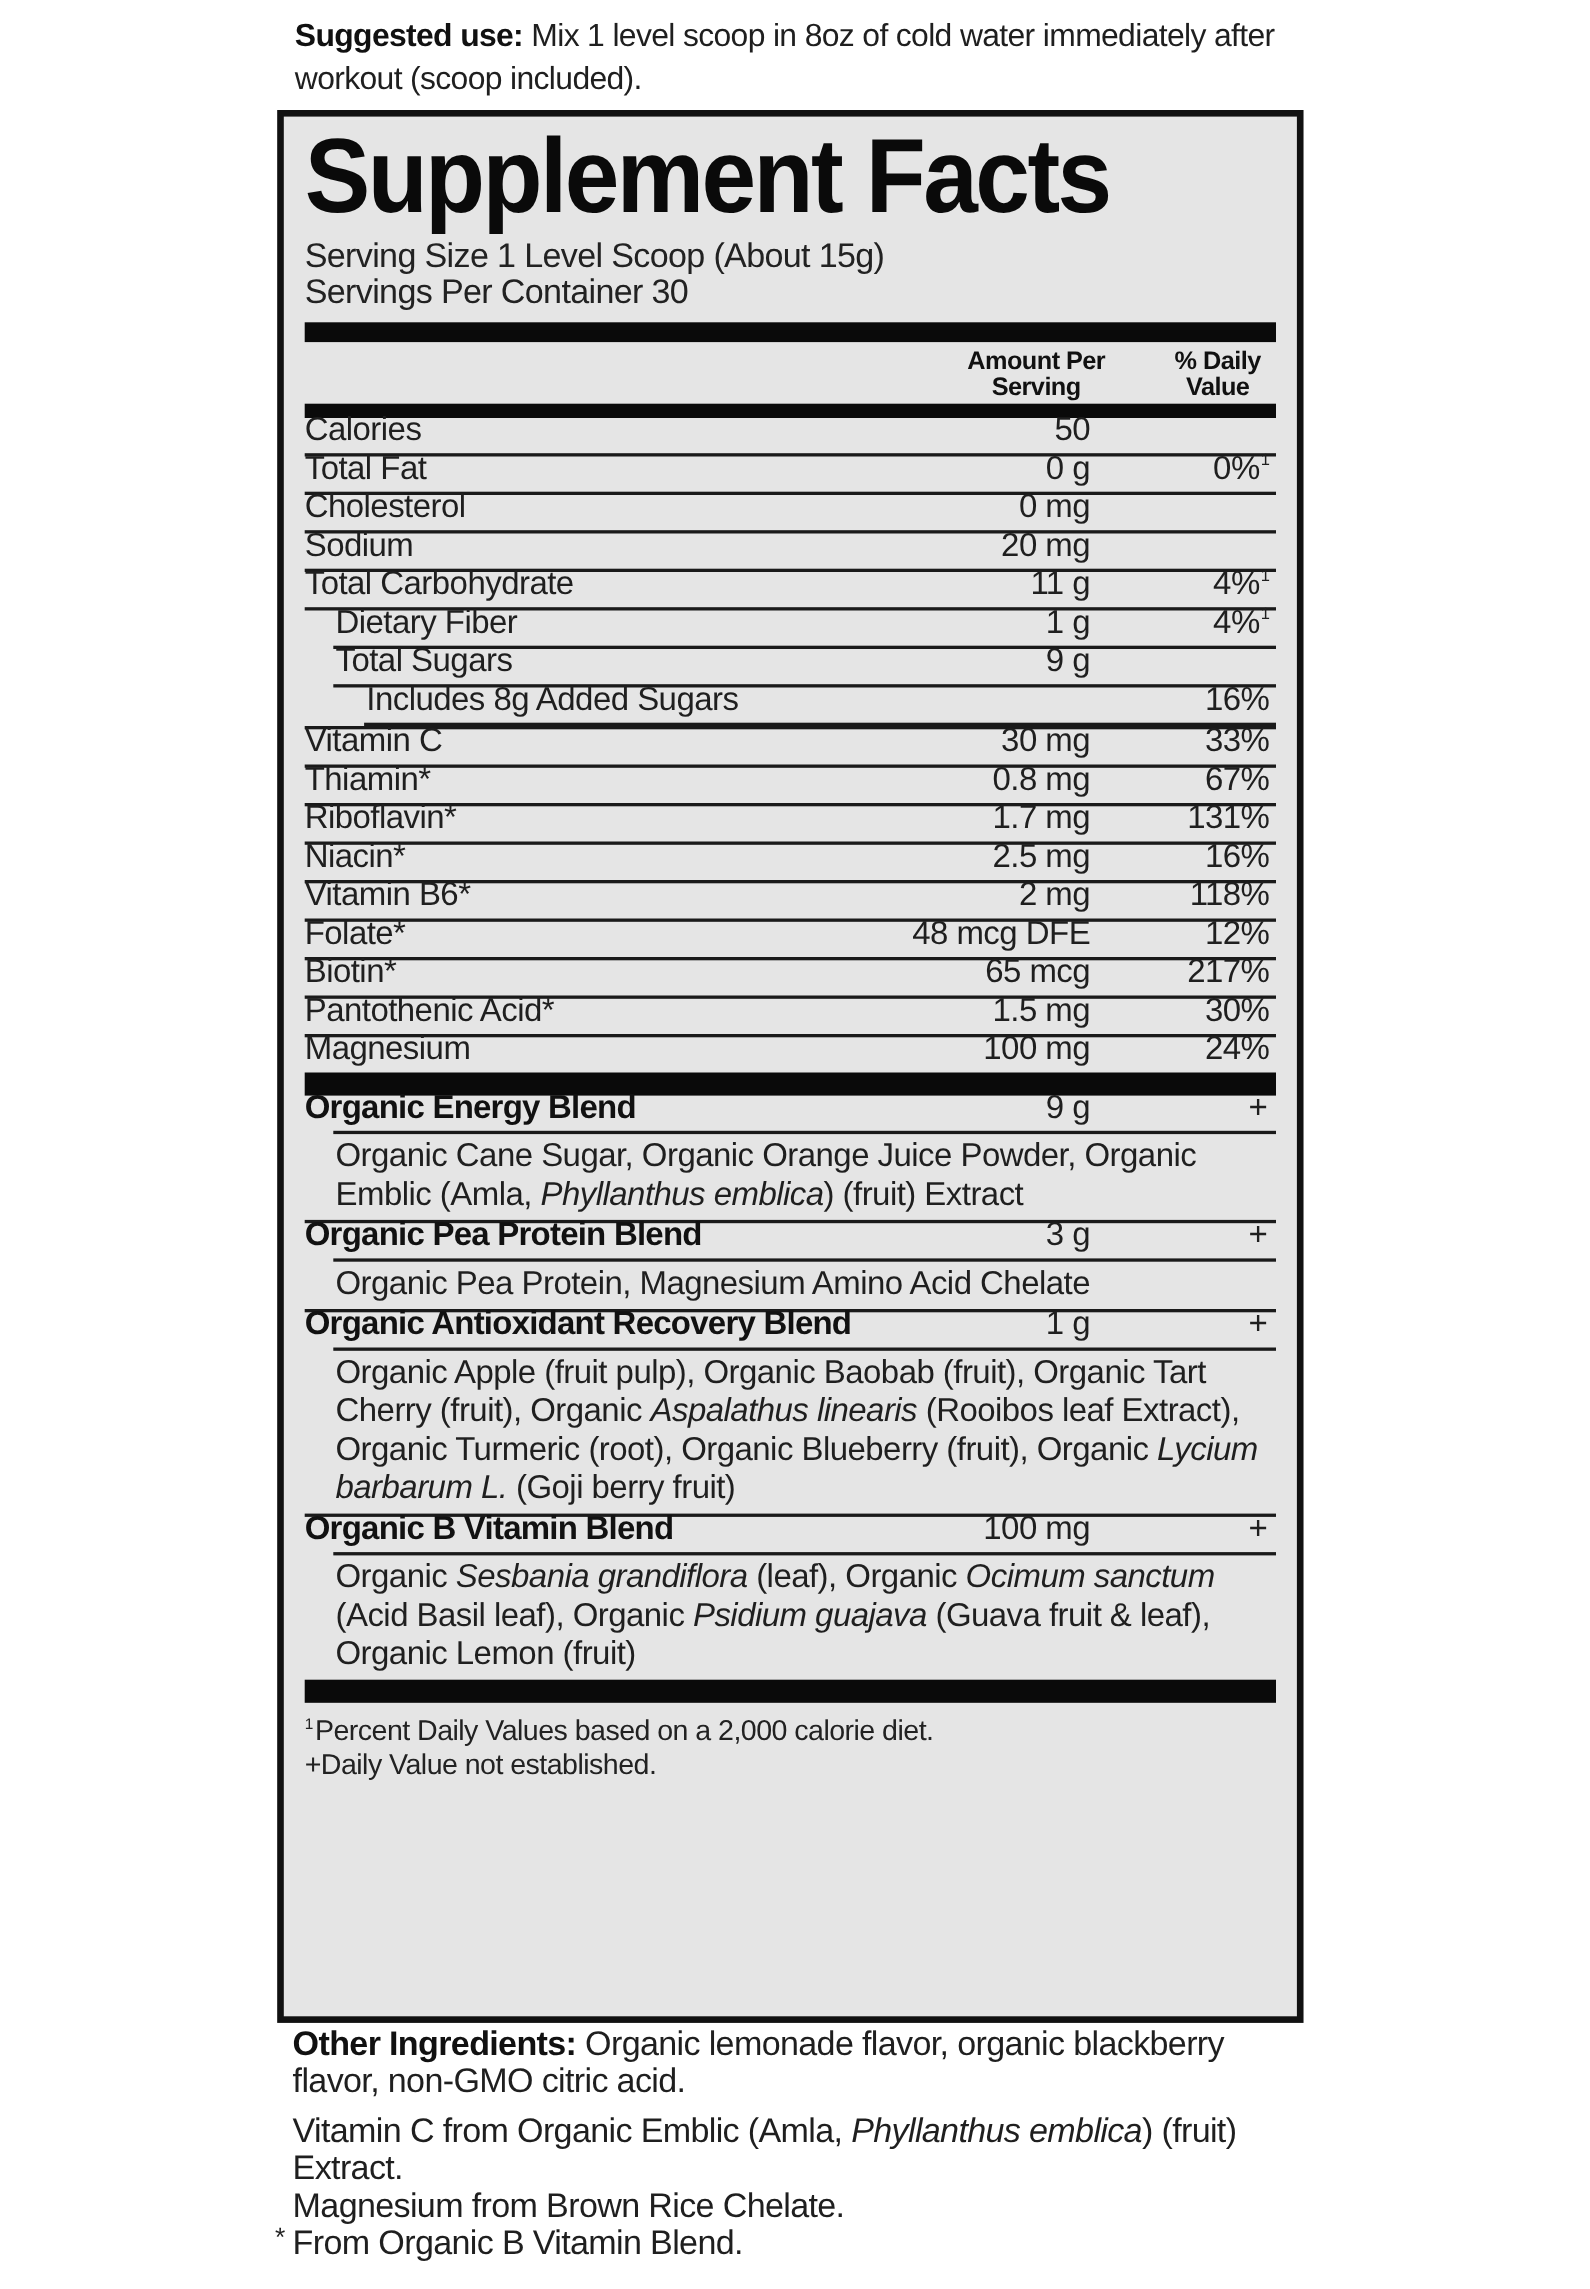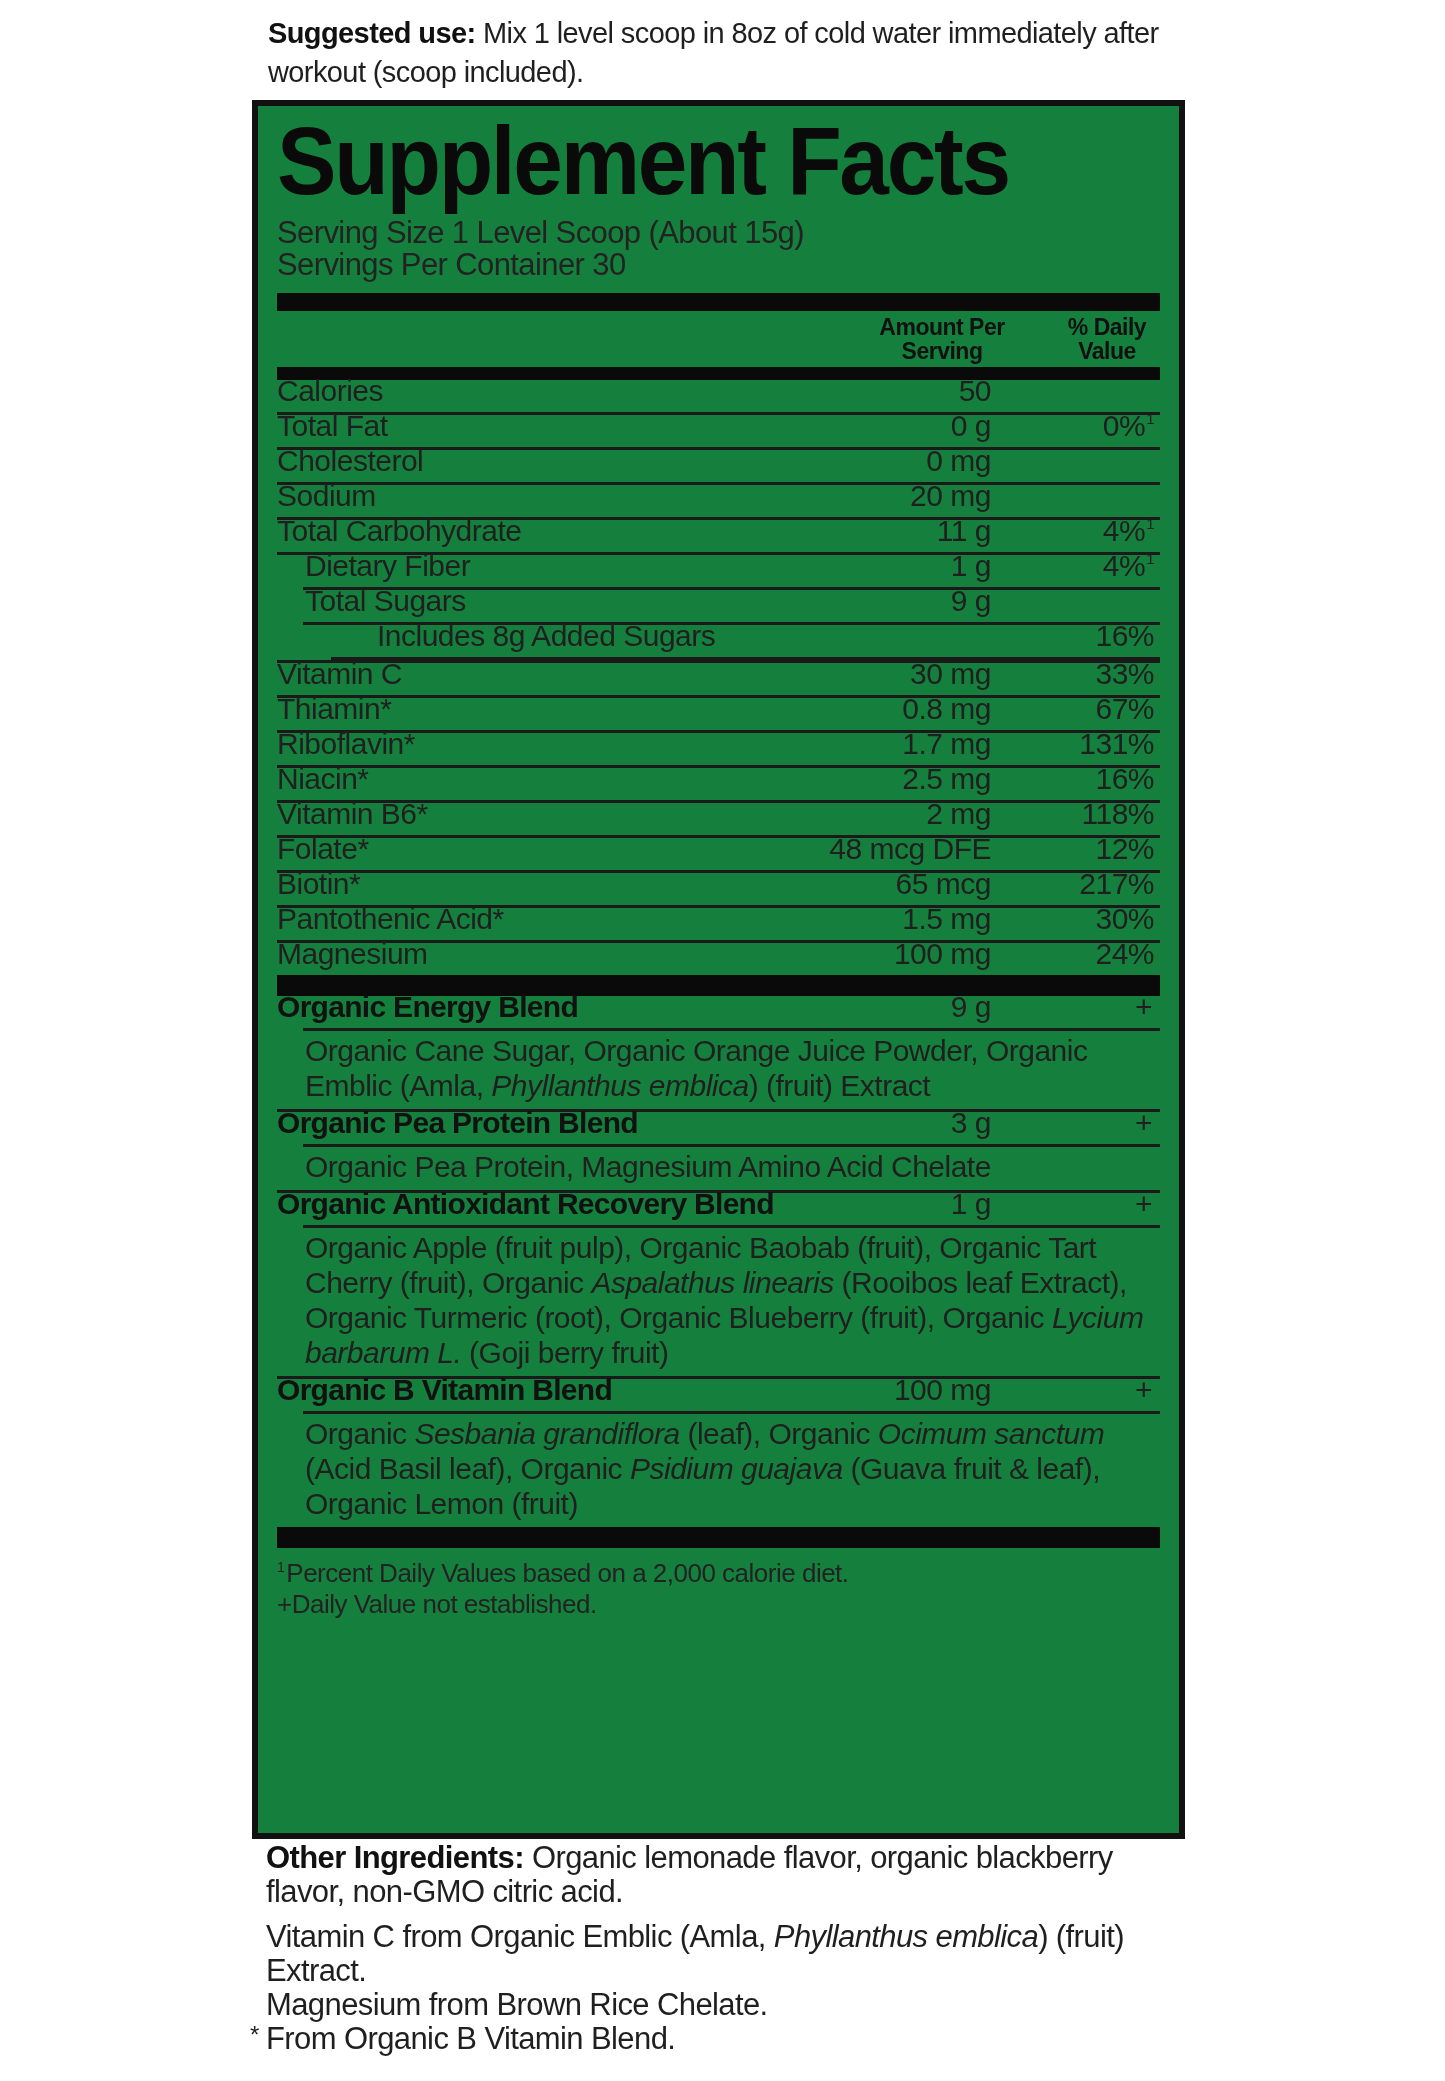--- a/index.html
+++ b/index.html
@@ -27,21 +27,21 @@
     .suggested b { font-weight: 700; color: #111; }
 
     
     .facts-box {
       position: absolute;
       left: 252px;
       top: 100px;
       width: 933px;
       height: 1739px;
       border: 6px solid #111;
-      background: #15803d;
+      background: #e5e5e5;
     }
     .inner {
       position: absolute;
       left: 19px;
       top: 0;
       width: 883px;
     }
     .title {
       font-family: "Liberation Sans", sans-serif;
       font-weight: 700;
@@ -121,21 +121,21 @@
       white-space: nowrap;
       text-align: right;
     }
     .row .dv sup {
       font-size: 15px;
       vertical-align: 12px;
       margin-left: 1px;
     }
     .row .dv.nosup { right: 6px; }
     .indent1 .name { left: 28px; }
-    .indent2 .name { left: 56px; margin-left: 44px; }
+    .indent2 .name { left: 56px; }
     .rule {
       height: 3px;
       background: #1a1a1a;
       width: 883px;
     }
     .rule.i1 { margin-left: 26px; width: 857px; }
     .rule.i2 { margin-left: 54px; width: 829px; }
 
     .blend-head { font-weight: 700; color: #111; }
     .blend-head .name { letter-spacing: -0.7px; }

